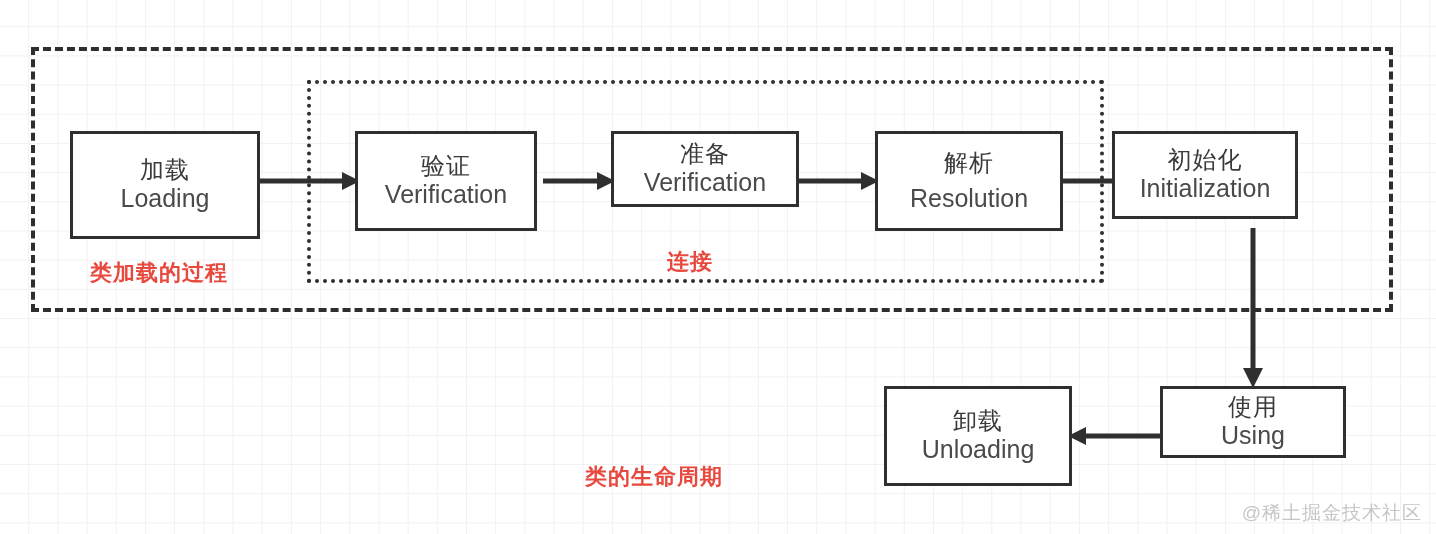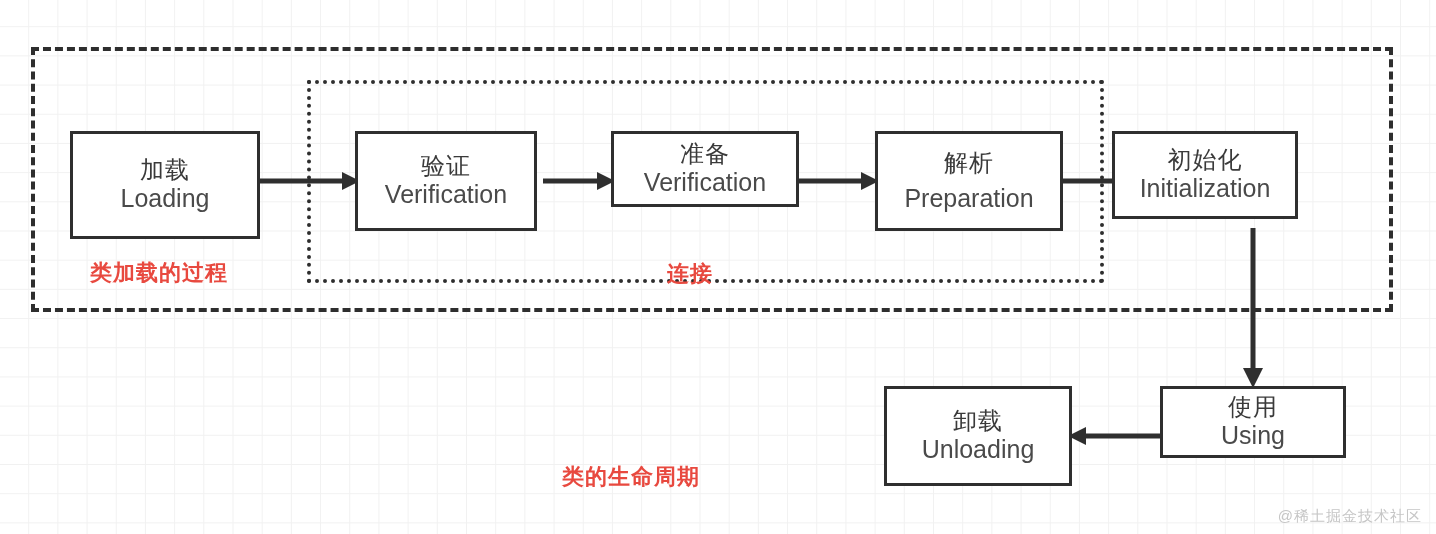--- a/index.html
+++ b/index.html
@@ -96,30 +96,30 @@
   
   .red-label {
     position: absolute;
     color: #e8493f;
     font-size: 22px;
     font-weight: 700;
     letter-spacing: 1px;
     white-space: nowrap;
   }
   #label-loading-process { left: 90px;  top: 258px; }
-  #label-linking         { left: 667px; top: 247px; margin-top: 12px; }
-  #label-lifecycle       { left: 562px; top: 462px; }
+  #label-linking         { left: 667px; top: 247px; }
+  #label-lifecycle       { left: 585px; top: 462px; }
 
   
   #watermark {
     position: absolute;
     right: 14px;
     bottom: 8px;
     color: #c6c6c6;
-    font-size: 15px;
+    font-size: 19px;
     letter-spacing: 1px;
     white-space: nowrap;
   }
 </style>
 </head>
 <body>
 
 <div id="canvas">
 
   <div class="group-dashed"></div>
@@ -166,21 +166,21 @@
     <span class="en">Verification</span>
   </div>
 
   <div class="node" id="node-preparation">
     <span class="cn">准备</span>
     <span class="en">Verification</span>
   </div>
 
   <div class="node" id="node-resolution">
     <span class="cn">解析</span>
-    <span class="en">Preparation</span>
+    <span class="en">Resolution</span>
   </div>
 
   <div class="node" id="node-initialization">
     <span class="cn">初始化</span>
     <span class="en">Initialization</span>
   </div>
 
   <div class="node" id="node-unloading">
     <span class="cn">卸载</span>
     <span class="en">Unloading</span>

